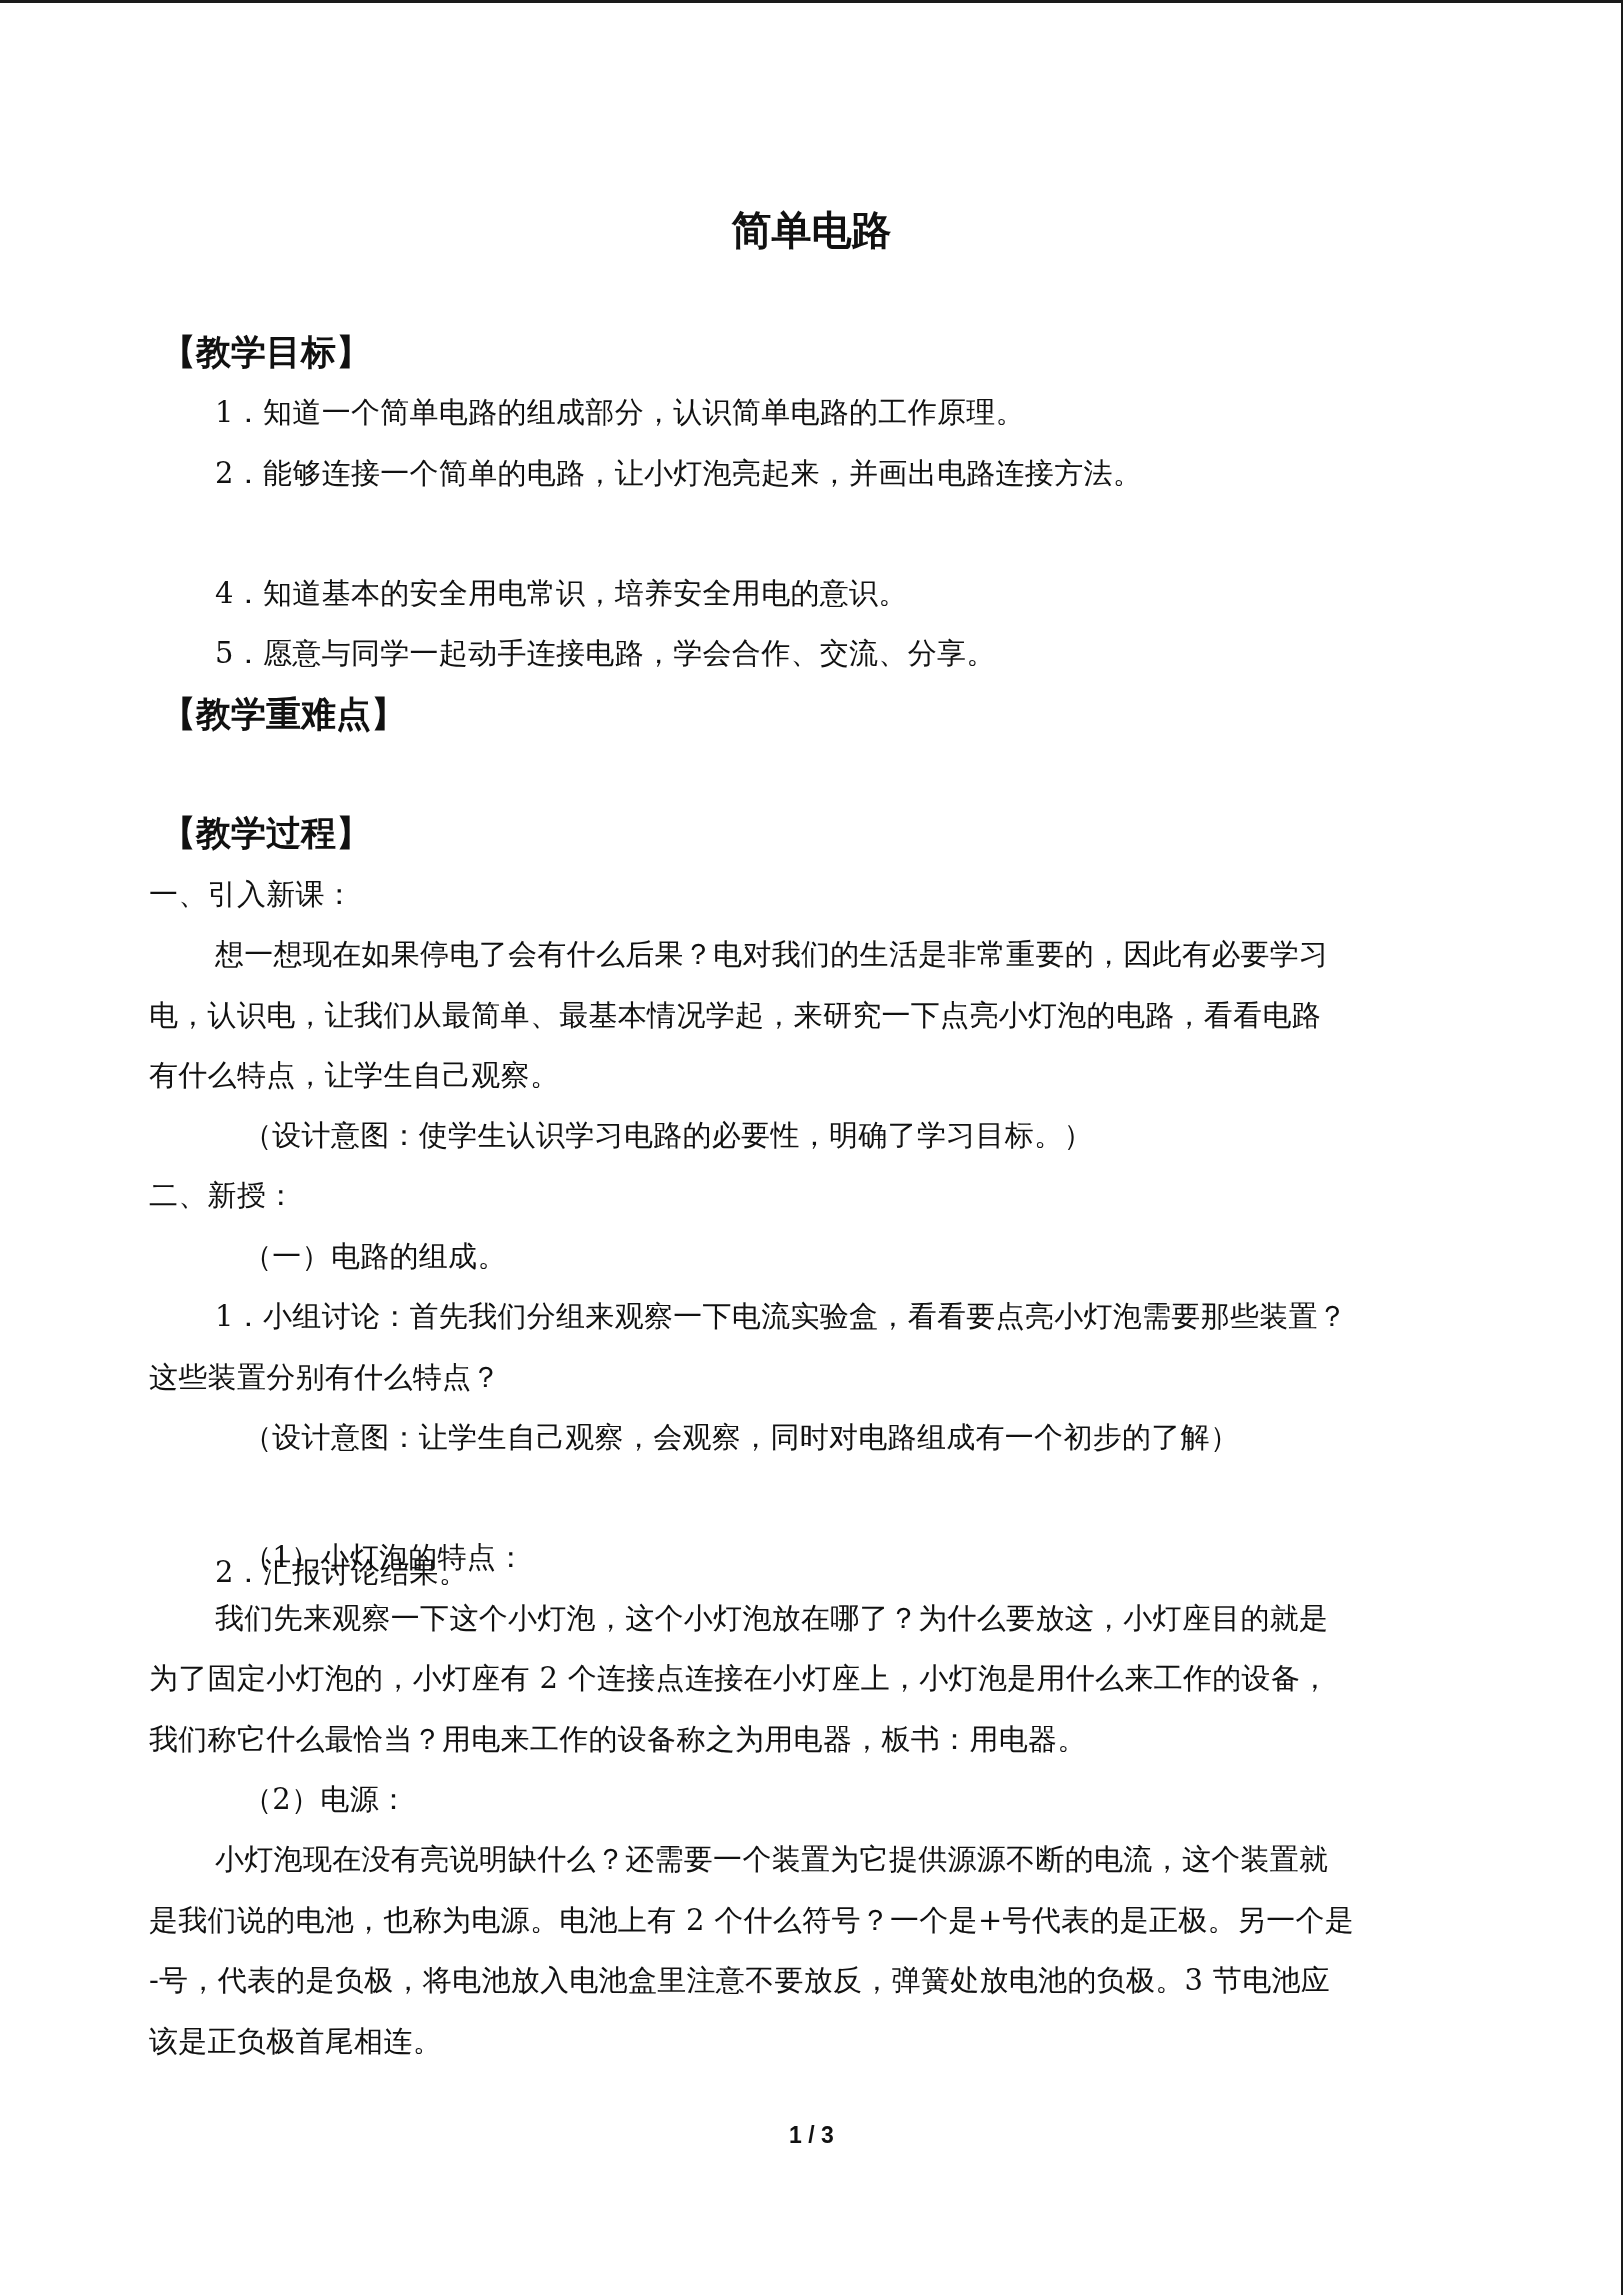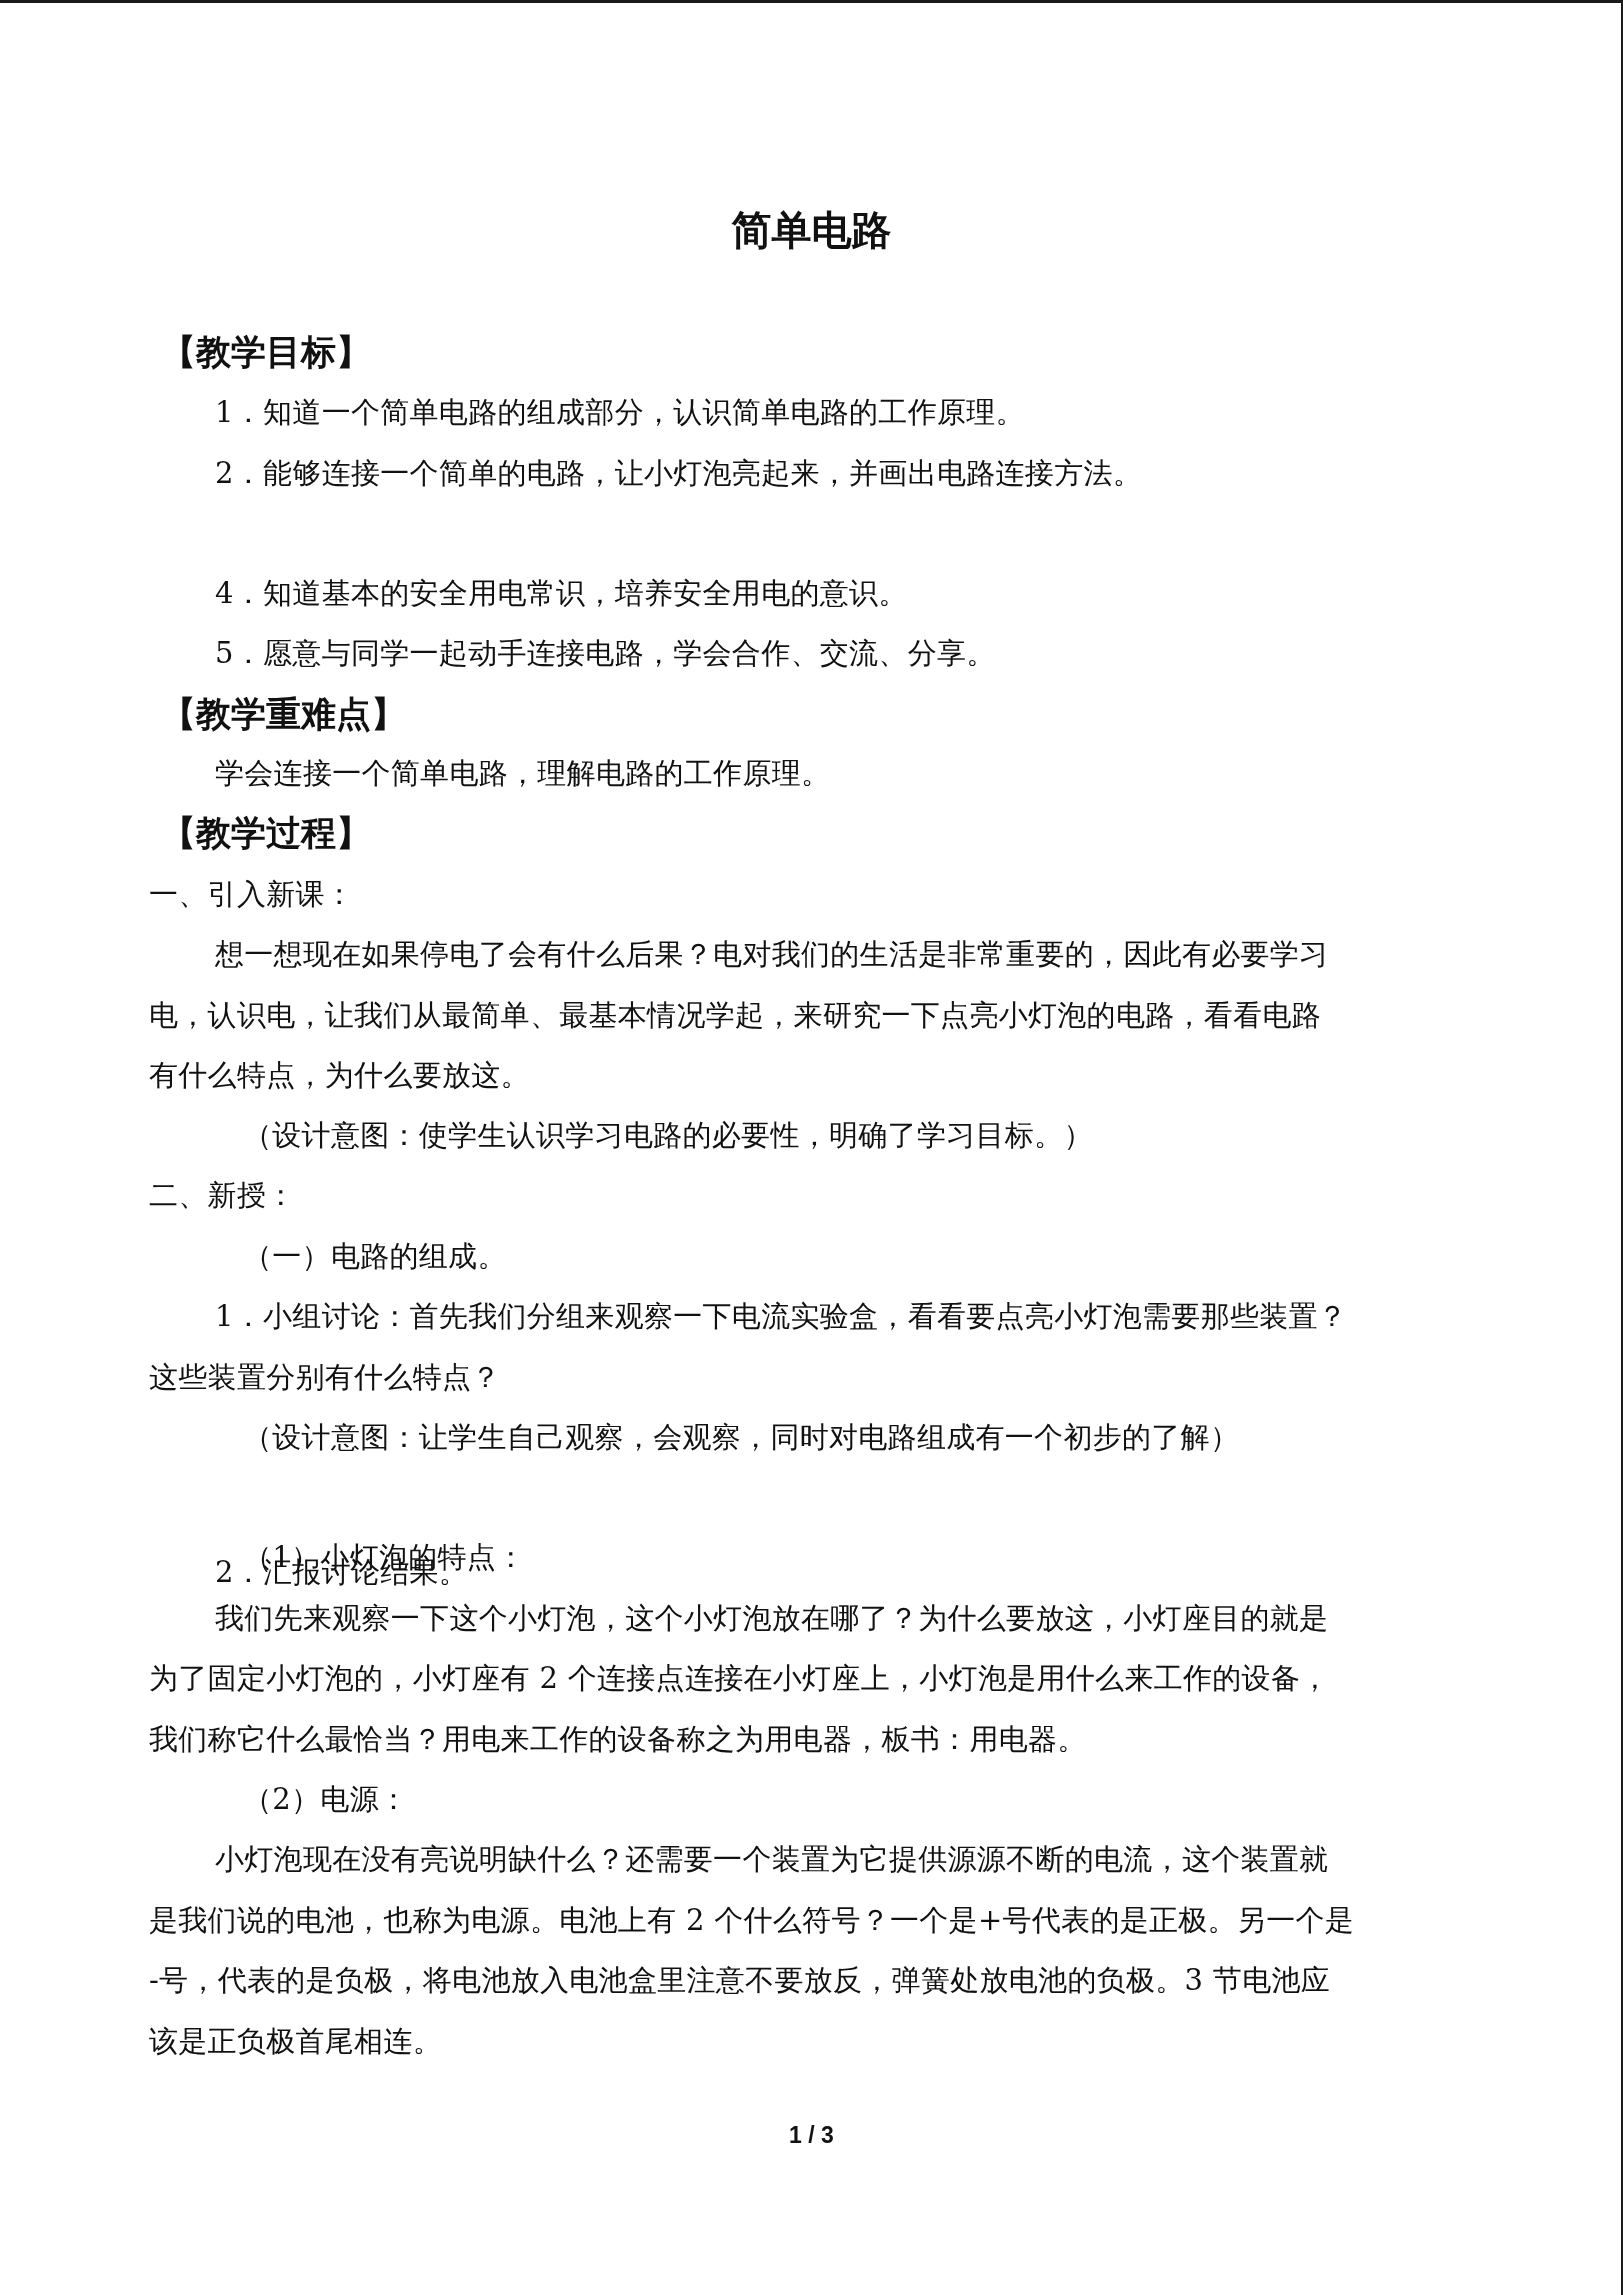--- a/index.html
+++ b/index.html
@@ -72,27 +72,26 @@
 
   <div class="title">简单电路</div>
 
   <div class="heading" style="top:330px;">【教学目标】</div>
   <div class="line ind1" style="top:392px;">1．知道一个简单电路的组成部分，认识简单电路的工作原理。</div>
   <div class="line ind1" style="top:453px;">2．能够连接一个简单的电路，让小灯泡亮起来，并画出电路连接方法。</div>
   <div class="line ind1" style="top:573px;">4．知道基本的安全用电常识，培养安全用电的意识。</div>
   <div class="line ind1" style="top:633px;">5．愿意与同学一起动手连接电路，学会合作、交流、分享。</div>
 
   <div class="heading" style="top:692px;">【教学重难点】</div>
-  <div class="line ind1" style="top:753px;">学会连接一个简单电路，理解电路的工作原理。</div>
 
   <div class="heading" style="top:811px;">【教学过程】</div>
   <div class="line ind0" style="top:874px;">一、引入新课：</div>
   <div class="line ind1" style="top:934px;">想一想现在如果停电了会有什么后果？电对我们的生活是非常重要的，因此有必要学习</div>
   <div class="line ind0" style="top:995px;">电，认识电，让我们从最简单、最基本情况学起，来研究一下点亮小灯泡的电路，看看电路</div>
-  <div class="line ind0" style="top:1055px;">有什么特点，为什么要放这。</div>
+  <div class="line ind0" style="top:1055px;">有什么特点，让学生自己观察。</div>
   <div class="line ind2" style="top:1115px;">（设计意图：使学生认识学习电路的必要性，明确了学习目标。）</div>
 
   <div class="line ind0" style="top:1175px;">二、新授：</div>
   <div class="line ind2" style="top:1236px;">（一）电路的组成。</div>
   <div class="line ind1" style="top:1296px;">1．小组讨论：首先我们分组来观察一下电流实验盒，看看要点亮小灯泡需要那些装置？</div>
   <div class="line ind0" style="top:1357px;">这些装置分别有什么特点？</div>
   <div class="line ind2" style="top:1417px;">（设计意图：让学生自己观察，会观察，同时对电路组成有一个初步的了解）</div>
   <div class="line ind1" style="top:1520px;margin-top:32px;">2．汇报讨论结果。</div>
 
   <div class="line ind2" style="top:1537px;">（1）小灯泡的特点：</div>

